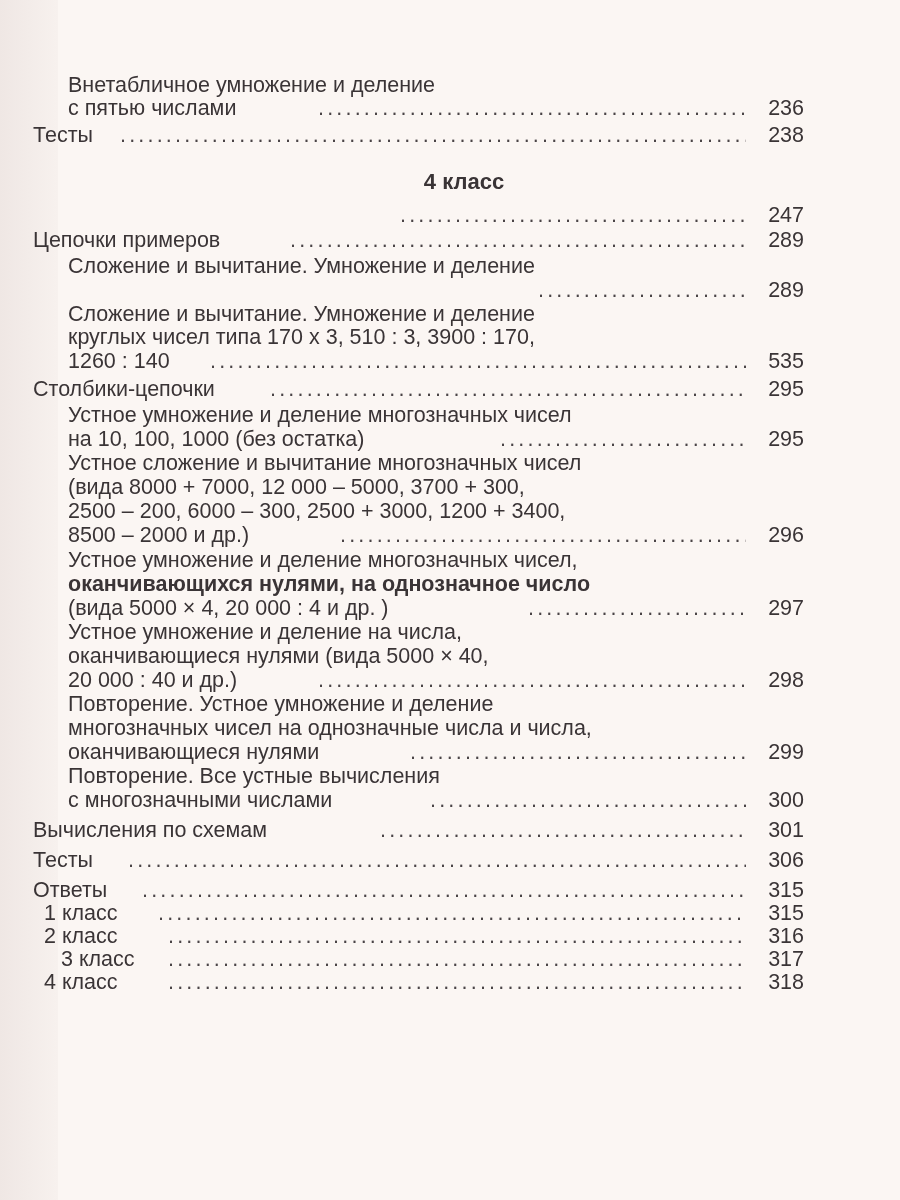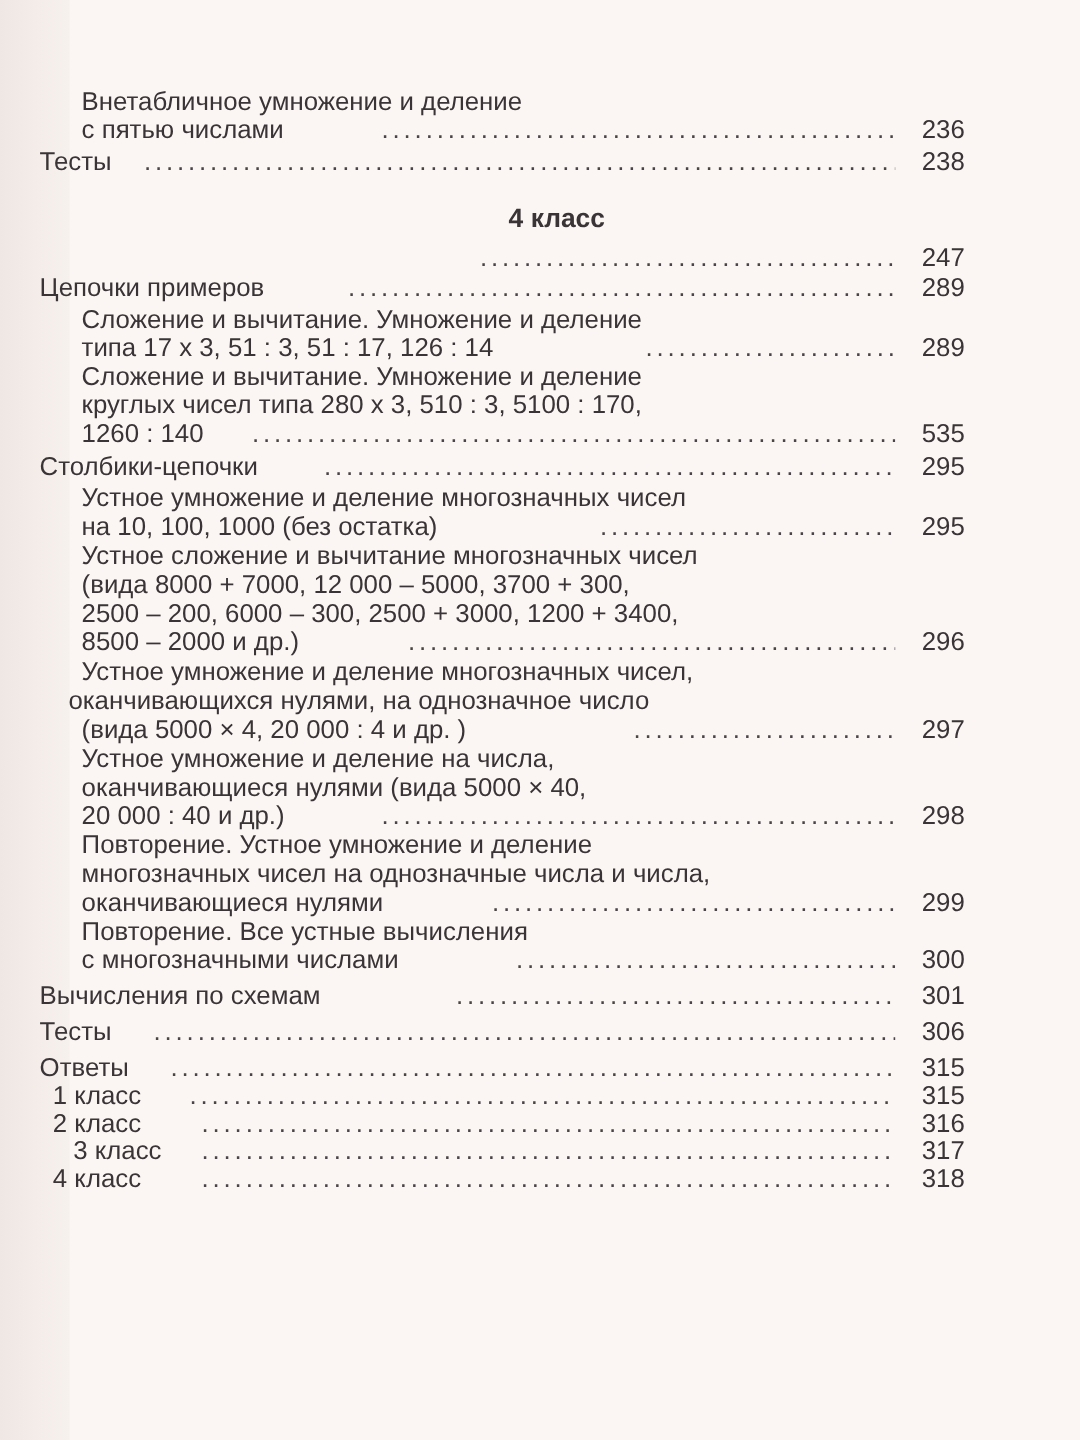--- a/index.html
+++ b/index.html
@@ -92,29 +92,28 @@
     </div>
     <div class="row" style="top: 225px;">
       <span class="text" style="left: 33px;">Цепочки примеров</span>
       <span class="dots" style="left: 290px; width: 456px;">........................................................................................................................................................................................................</span>
       <span class="page">289</span>
     </div>
     <div class="row" style="top: 251px;">
       <span class="text" style="left: 68px;">Сложение и вычитание. Умножение и деление</span>
     </div>
     <div class="row" style="top: 275px;">
-      <span class="text" style="left: 68px;">типа 17 х 3, 51 : 3, 51 : 17, 126 : 14</span>
       <span class="dots" style="left: 538px; width: 208px;">........................................................................................................................................................................................................</span>
       <span class="page">289</span>
     </div>
     <div class="row" style="top: 299px;">
       <span class="text" style="left: 68px;">Сложение и вычитание. Умножение и деление</span>
     </div>
     <div class="row" style="top: 322px;">
-      <span class="text" style="left: 68px;">круглых чисел типа 280 х 3, 510 : 3, 5100 : 170,</span>
+      <span class="text" style="left: 68px;">круглых чисел типа 170 х 3, 510 : 3, 3900 : 170,</span>
     </div>
     <div class="row" style="top: 346px;">
       <span class="text" style="left: 68px;">1260 : 140</span>
       <span class="dots" style="left: 210px; width: 536px;">........................................................................................................................................................................................................</span>
       <span class="page">535</span>
     </div>
     <div class="row" style="top: 374px;">
       <span class="text" style="left: 33px;">Столбики-цепочки</span>
       <span class="dots" style="left: 270px; width: 476px;">........................................................................................................................................................................................................</span>
       <span class="page">295</span>
@@ -138,21 +137,21 @@
     </div>
     <div class="row" style="top: 520px;">
       <span class="text" style="left: 68px;">8500 – 2000 и др.)</span>
       <span class="dots" style="left: 340px; width: 406px;">........................................................................................................................................................................................................</span>
       <span class="page">296</span>
     </div>
     <div class="row" style="top: 545px;">
       <span class="text" style="left: 68px;">Устное умножение и деление многозначных чисел,</span>
     </div>
     <div class="row" style="top: 569px;">
-      <span class="text" style="left: 57px;">оканчивающихся нулями, на однозначное число</span>
+      <span class="text" style="left: 68px; font-weight: bold;">оканчивающихся нулями, на однозначное число</span>
     </div>
     <div class="row" style="top: 593px;">
       <span class="text" style="left: 68px;">(вида 5000 × 4, 20 000 : 4 и др. )</span>
       <span class="dots" style="left: 528px; width: 218px;">........................................................................................................................................................................................................</span>
       <span class="page">297</span>
     </div>
     <div class="row" style="top: 617px;">
       <span class="text" style="left: 68px;">Устное умножение и деление на числа,</span>
     </div>
     <div class="row" style="top: 641px;">

